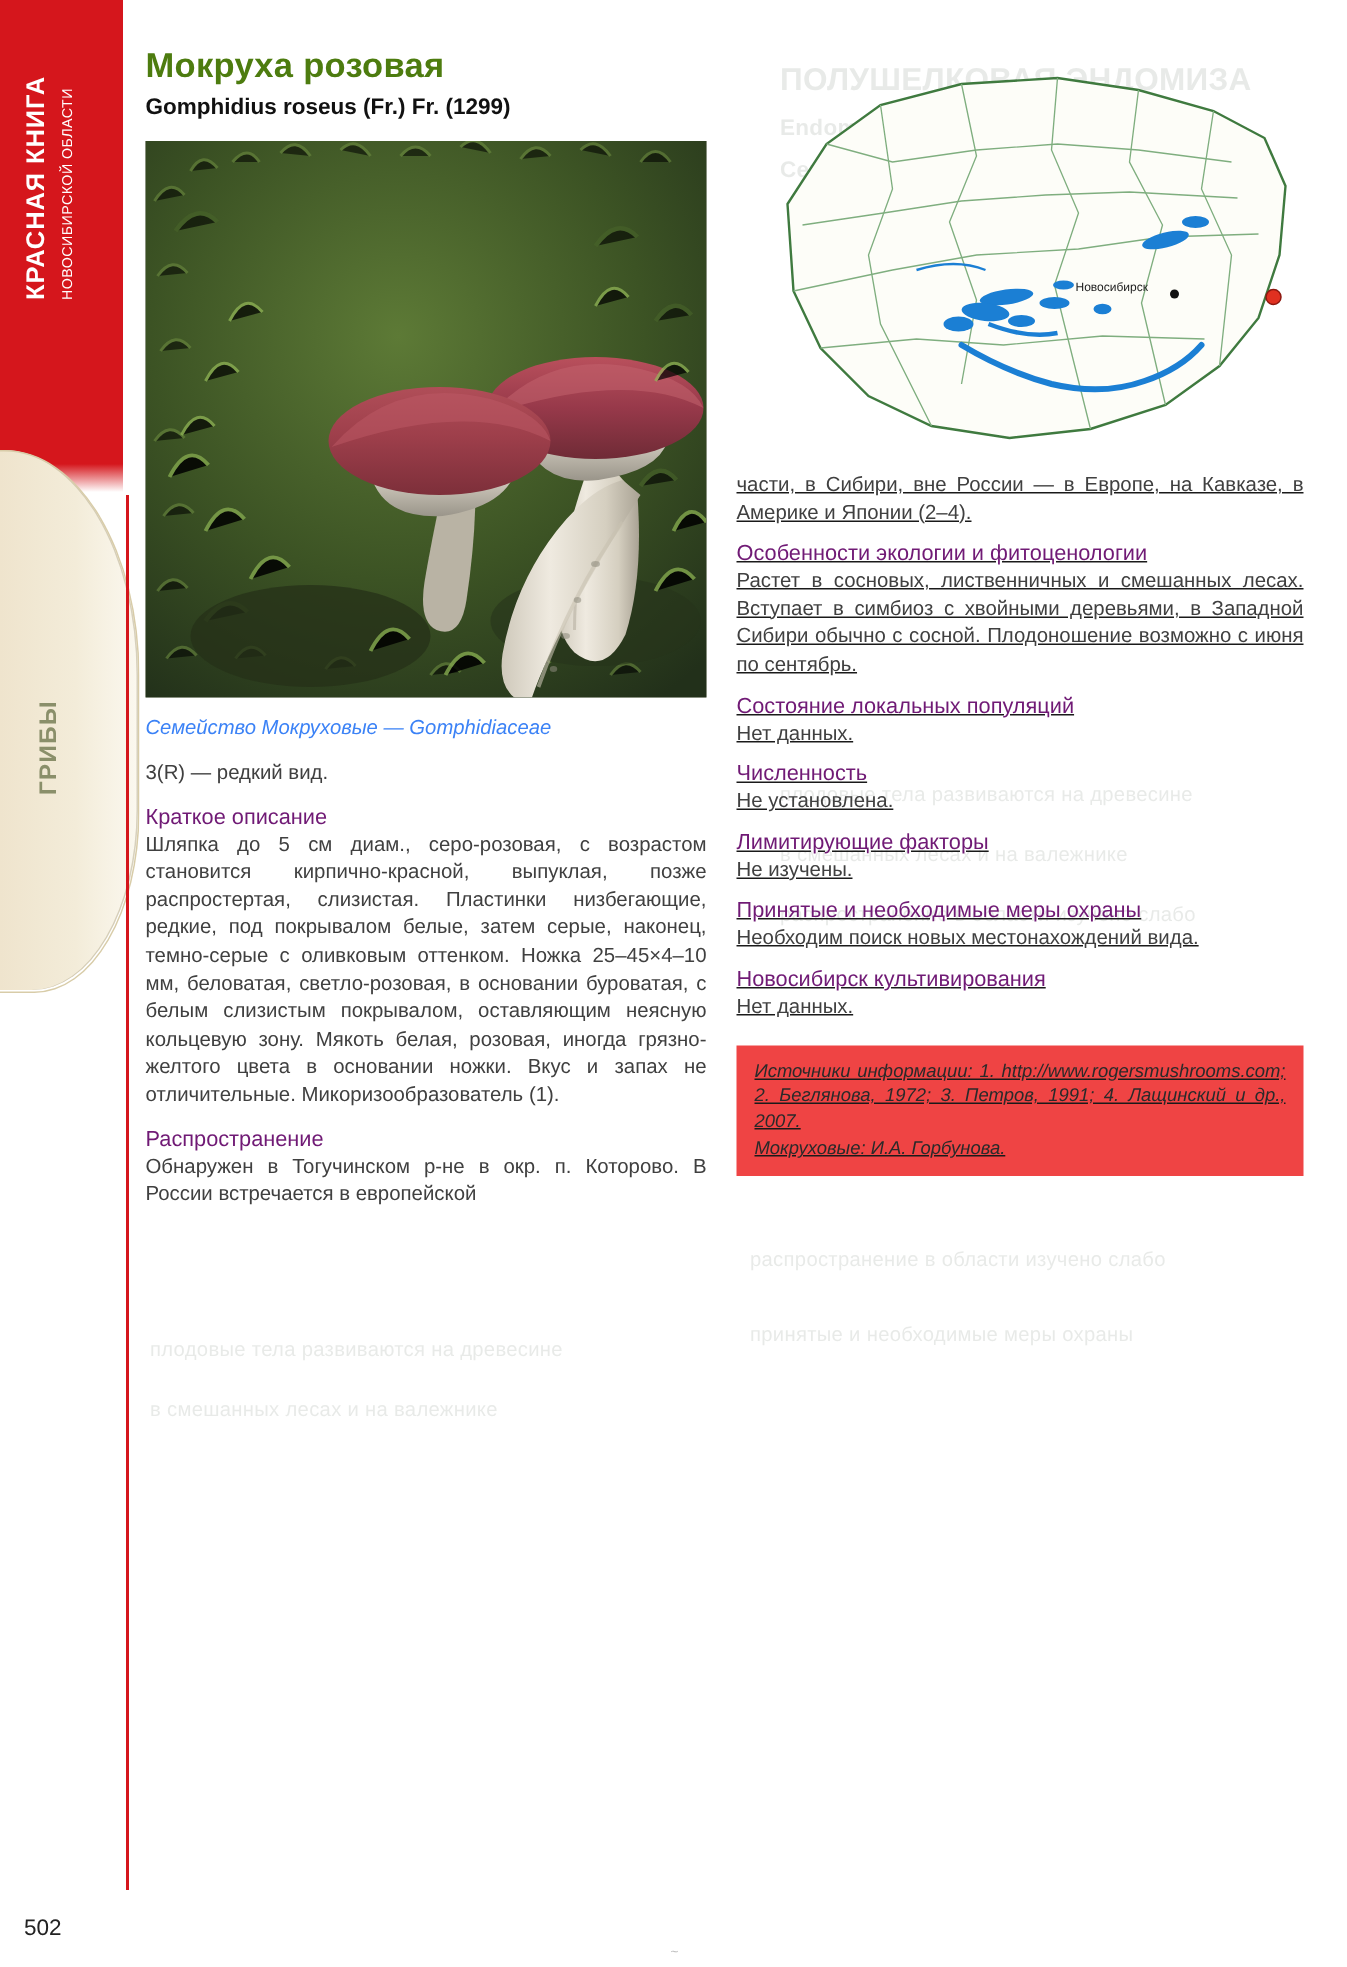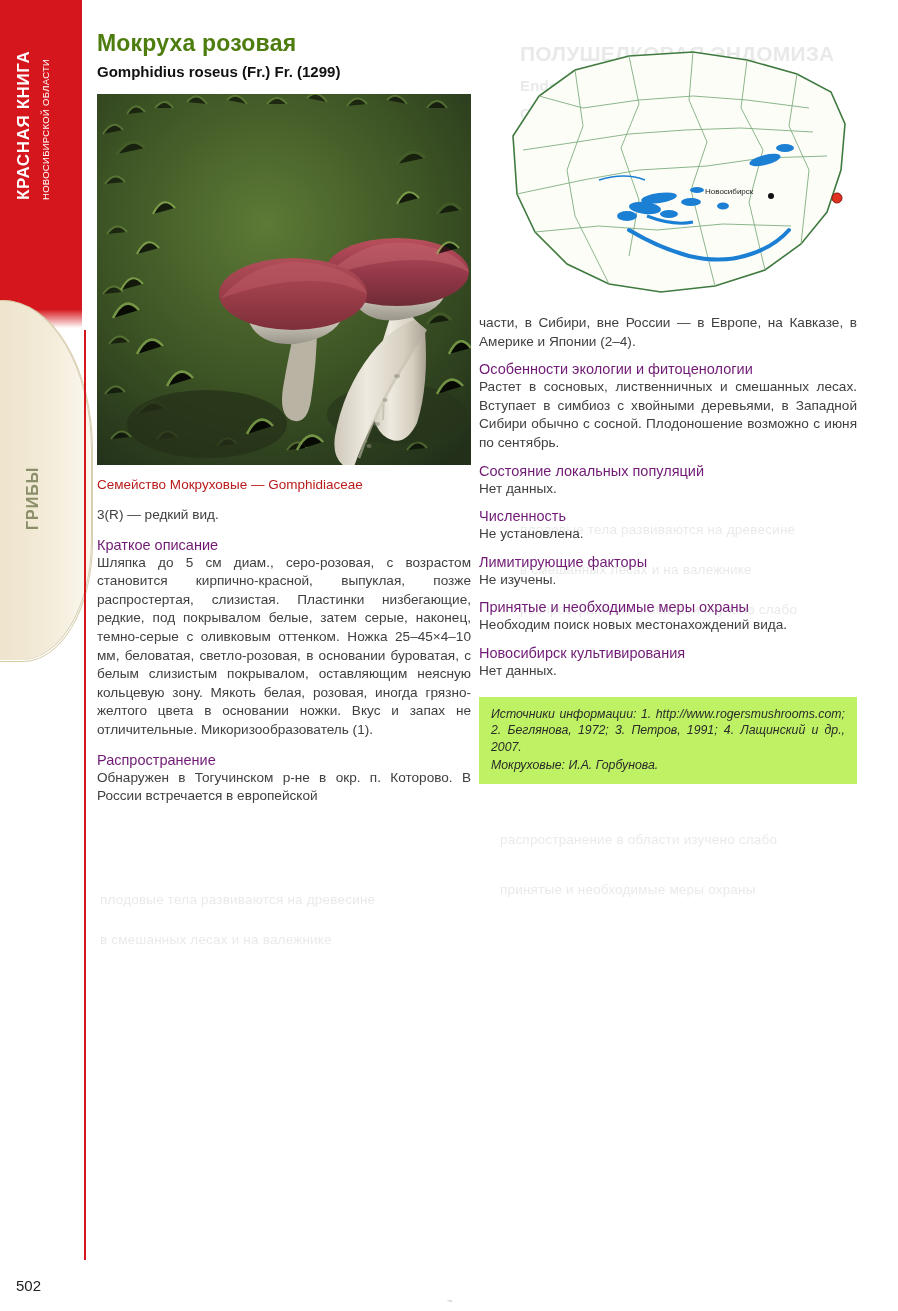--- a/index.html
+++ b/index.html
@@ -122,23 +122,24 @@
 
   
   .col-left {
     position: absolute;
     left: 97px;
     top: 30px;
     width: 374px;
   }
   .col-right {
     position: absolute;
-    left: 479px;
+    left: 491px;
     top: 30px;
     width: 378px;
+    text-decoration: underline;
   }
 
   h1.species {
     margin: 0 0 6px 0;
     font-size: 23px;
     font-weight: bold;
     color: #4d7c0f;
     letter-spacing: 0.2px;
   }
   .latin {
@@ -152,21 +153,22 @@
     height: 371px;
     display: block;
     border: 0;
     background: #2d3a1c;
     position: relative;
     overflow: hidden;
   }
   .family {
     margin: 12px 0 14px 0;
     font-size: 13.5px;
-    color: #b91c1c;
+    font-style: italic;
+    color: #3b82f6;
   }
 
   h2.sect {
     margin: 12px 0 1px 0;
     font-size: 14.5px;
     font-weight: normal;
     color: #701a75;
   }
   .col-right h2.sect { margin-top: 10px; }
   p.body {
@@ -187,21 +189,21 @@
   }
   .map-city {
     position: absolute;
     font-size: 8px;
     color: #222;
   }
 
   
   .sources {
     margin-top: 16px;
-    background: #bef264;
+    background: #ef4444;
     padding: 9px 12px 10px 12px;
     font-size: 12.3px;
     line-height: 16.5px;
     font-style: italic;
     color: #2a2a2a;
     text-align: justify;
   }
   .sources .compiler { display: block; margin-top: 2px; }
 
   

